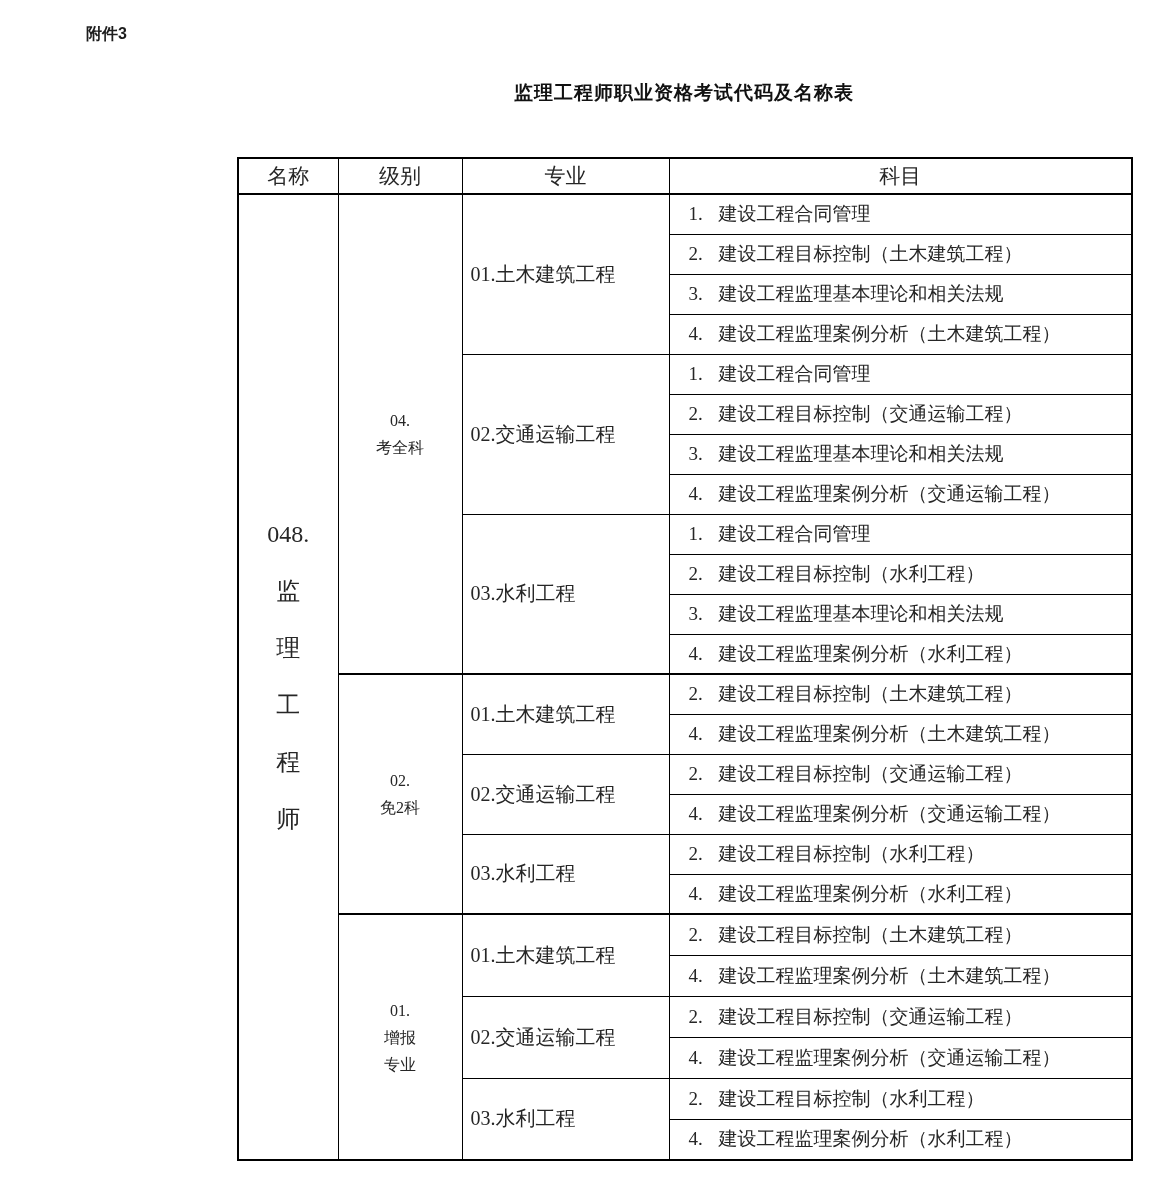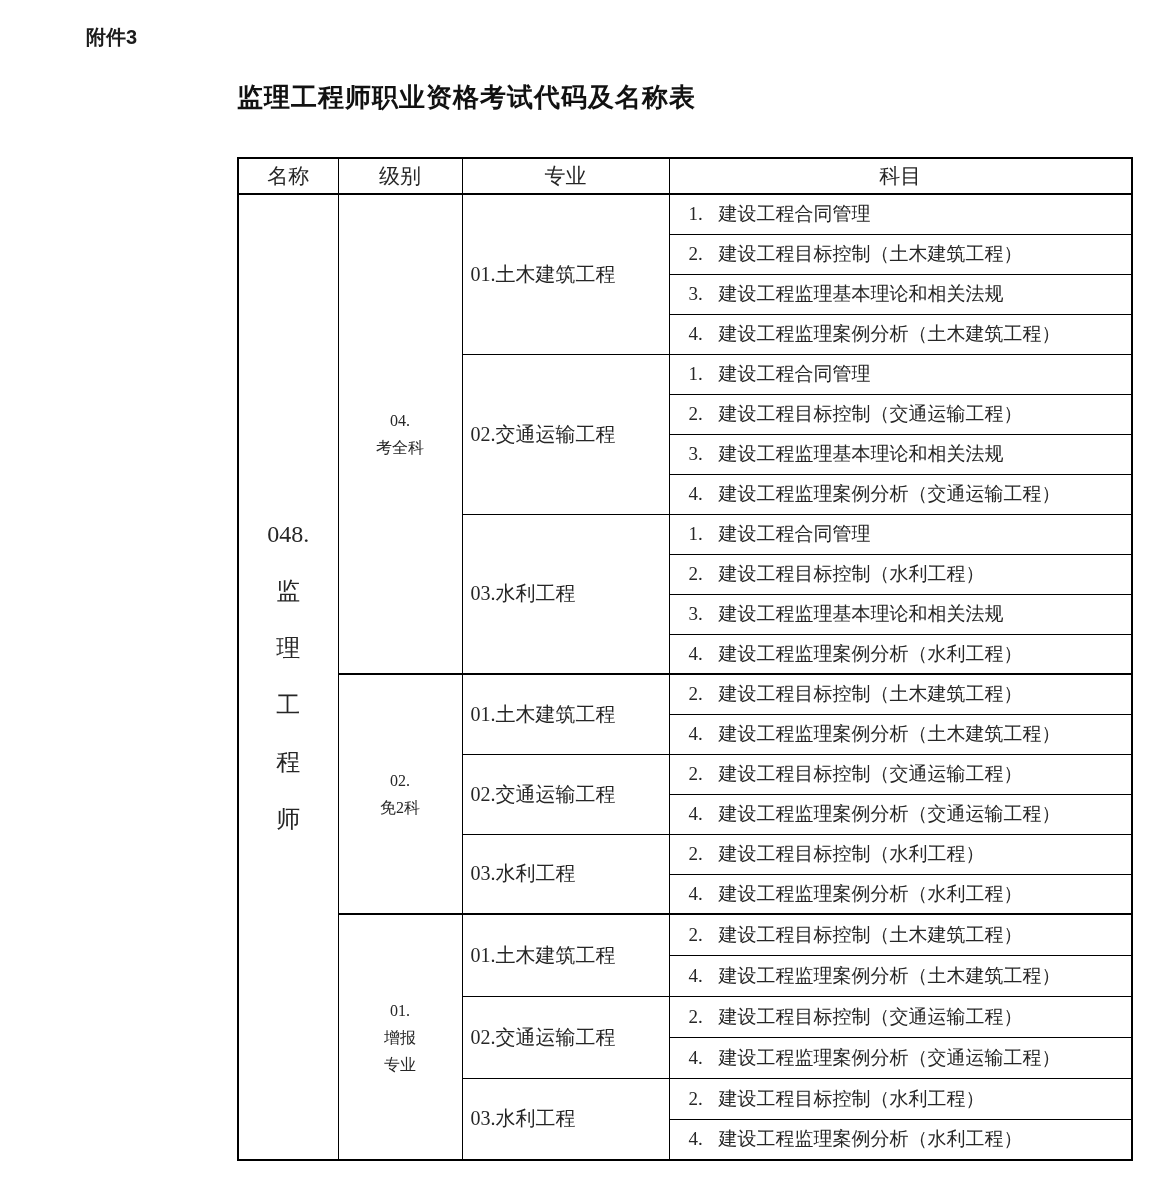--- a/index.html
+++ b/index.html
@@ -9,31 +9,32 @@
     font-family: "Liberation Serif", "DejaVu Serif", serif;
     color: #262626;
     overflow: hidden;
     position: relative;
   }
   .attachment-label {
     position: absolute;
     left: 42px; top: 24px;
     font-family: "Liberation Sans", "DejaVu Sans", sans-serif;
     font-weight: 600;
-    font-size: 20px;
+    font-size: 16px;
     color: #1c1c1c;
     padding-left: 44px;
   }
   .doc-title {
     position: absolute;
     left: 237px; top: 80px;
     width: 894px;
+    text-align: center;
     font-family: "Liberation Sans", "DejaVu Sans", sans-serif;
     font-weight: 700;
-    font-size: 26px;
+    font-size: 19px;
     letter-spacing: 1px;
     color: #111111;
   }
   table.code-table {
     position: absolute;
     left: 237px; top: 157px;
     width: 894px;
     border-collapse: collapse;
     table-layout: fixed;
     border: 2px solid #000;

